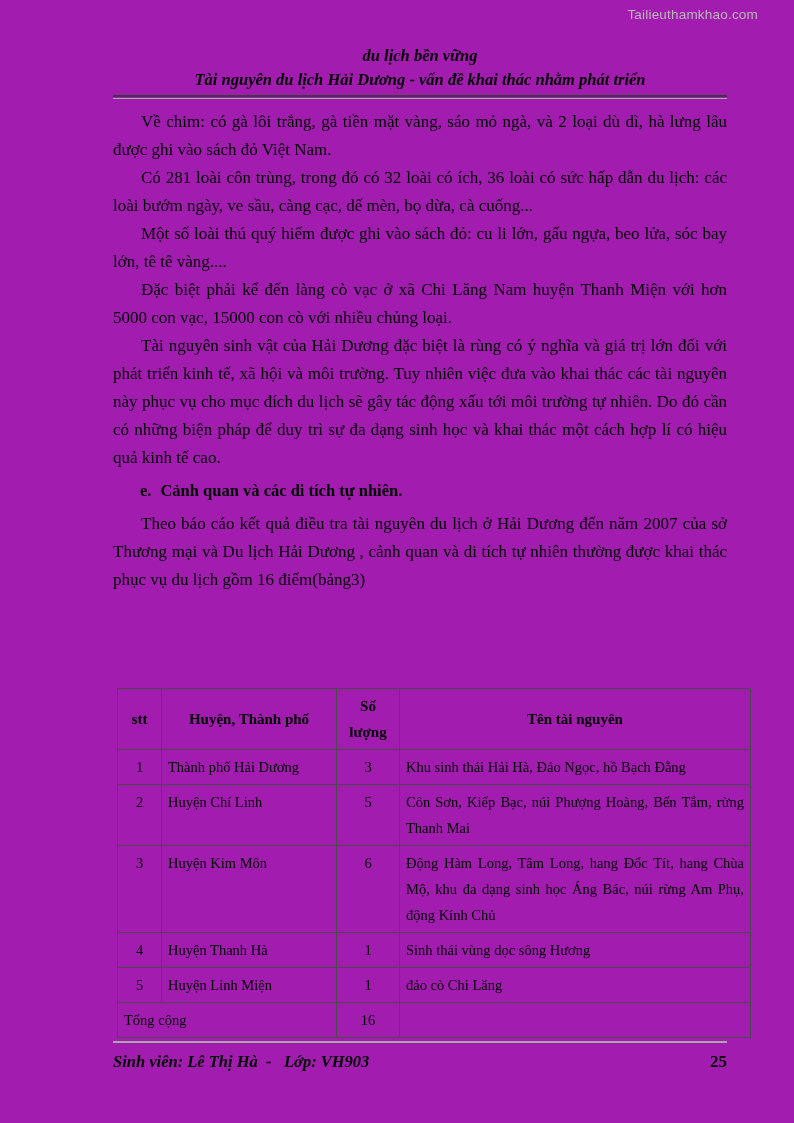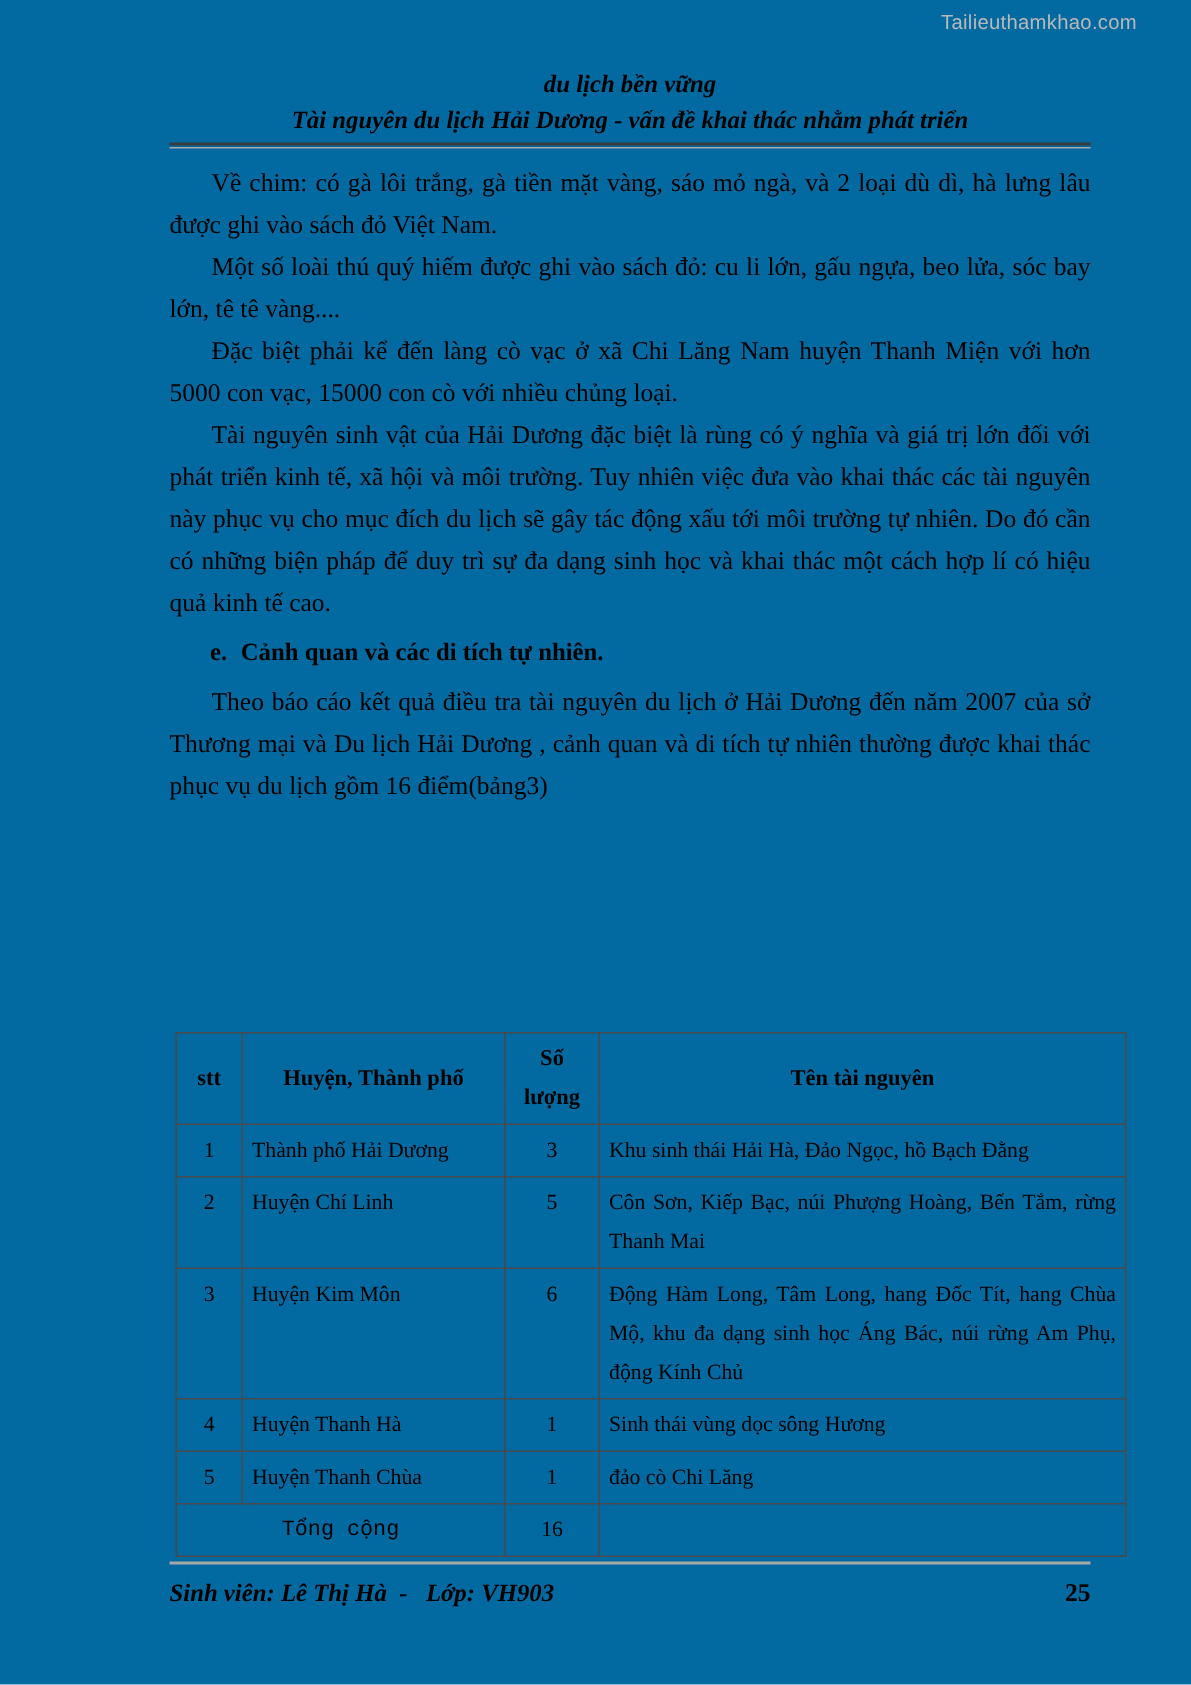--- a/index.html
+++ b/index.html
@@ -7,21 +7,21 @@
     margin: 0;
     padding: 0;
     background: #ffffff;
   }
 
   #page {
     position: relative;
     width: 794px;
     height: 1123px;
     margin: 0 auto;
-    background: #0369a1;
+    background: #a21caf;
     font-family: "Liberation Serif", "DejaVu Serif", serif;
     color: #000000;
     overflow: hidden;
     box-sizing: border-box;
   }
 
   
   .watermark {
     position: absolute;
     top: 7px;
@@ -141,21 +141,21 @@
   td.c-dist { text-align: left; }
   td.c-qty { text-align: center; }
   td.c-name { text-align: justify; text-justify: inter-word; }
 
   tr.r-1 td { height: 22px; }
   tr.r-2 td { height: 48px; }
   tr.r-3 td { height: 78px; }
   tr.r-4 td { height: 22px; }
   tr.r-5 td { height: 22px; }
   tr.r-total td { height: 22px; }
-  td.c-total-label { text-align: center; font-family: Liberation Mono, monospace; }
+  td.c-total-label { text-align: left; }
 
   .qty-head-top { display: block; }
   .qty-head-bot { display: block; }
 
   
   .footer-rule {
     position: absolute;
     top: 1041px;
     left: 113px;
     width: 614px;
@@ -195,20 +195,21 @@
   </div>
   <div class="header-rule">
     <div class="thick"></div>
     <div class="thin"></div>
   </div>
 
   <div class="body-area">
 
     <p class="para">Về chim: có gà lôi trắng, gà tiền mặt vàng, sáo mỏ ngà, và 2 loại dù dì, hà lưng lâu được ghi vào sách đỏ Việt Nam.</p>
 
+    <p class="para">Có 281 loài côn trùng, trong đó có 32 loài có ích, 36 loài có sức hấp dẫn du lịch: các loài bướm  ngày, ve sầu, càng cạc, dế mèn, bọ dừa, cà cuống...</p>
 
     <p class="para">Một số loài thú quý hiếm được ghi vào sách đỏ: cu li lớn, gấu ngựa, beo lửa, sóc bay lớn, tê tê vàng....</p>
 
     <p class="para">Đặc biệt phải kể đến làng cò vạc ở xã Chi Lăng Nam huyện Thanh Miện với hơn 5000 con vạc, 15000 con cò với nhiều chủng loại.</p>
 
     <p class="para">Tài nguyên sinh vật của Hải Dương đặc biệt là rùng có ý nghĩa và giá trị lớn đối với phát triển kinh tế, xã  hội và môi trường. Tuy nhiên việc đưa vào khai thác các tài nguyên này phục vụ cho mục đích du lịch sẽ gây tác động xấu tới môi trường tự nhiên. Do đó cần có những biện pháp để duy trì sự đa dạng sinh học và khai thác một cách hợp lí có hiệu quả kinh tế cao.</p>
 
     <h4 class="sub-heading">
       <span class="marker">e.</span><span>Cảnh quan và các di tích tự  nhiên.</span>
     </h4>
@@ -256,21 +257,21 @@
 
         <tr class="r-4">
           <td class="c-stt">4</td>
           <td class="c-dist">Huyện Thanh Hà</td>
           <td class="c-qty">1</td>
           <td class="c-name">Sinh thái vùng dọc sông Hương</td>
         </tr>
 
         <tr class="r-5">
           <td class="c-stt">5</td>
-          <td class="c-dist">Huyện Thanh Chùa</td>
+          <td class="c-dist">Huyện Linh Miện</td>
           <td class="c-qty">1</td>
           <td class="c-name">đảo cò Chi Lăng</td>
         </tr>
 
         <tr class="r-total">
           <td class="c-total-label" colspan="2">Tổng cộng</td>
           <td class="c-qty">16</td>
           <td class="c-name"></td>
         </tr>
 

